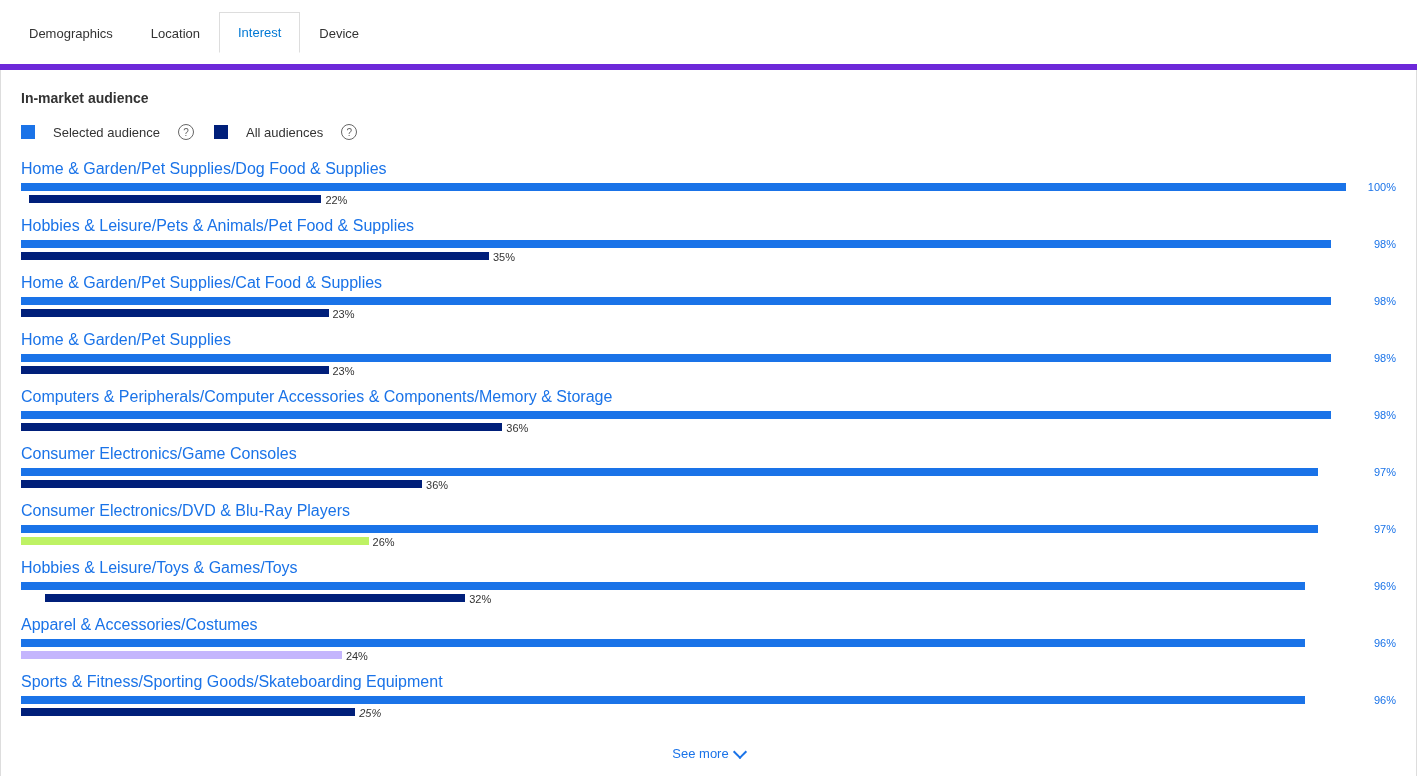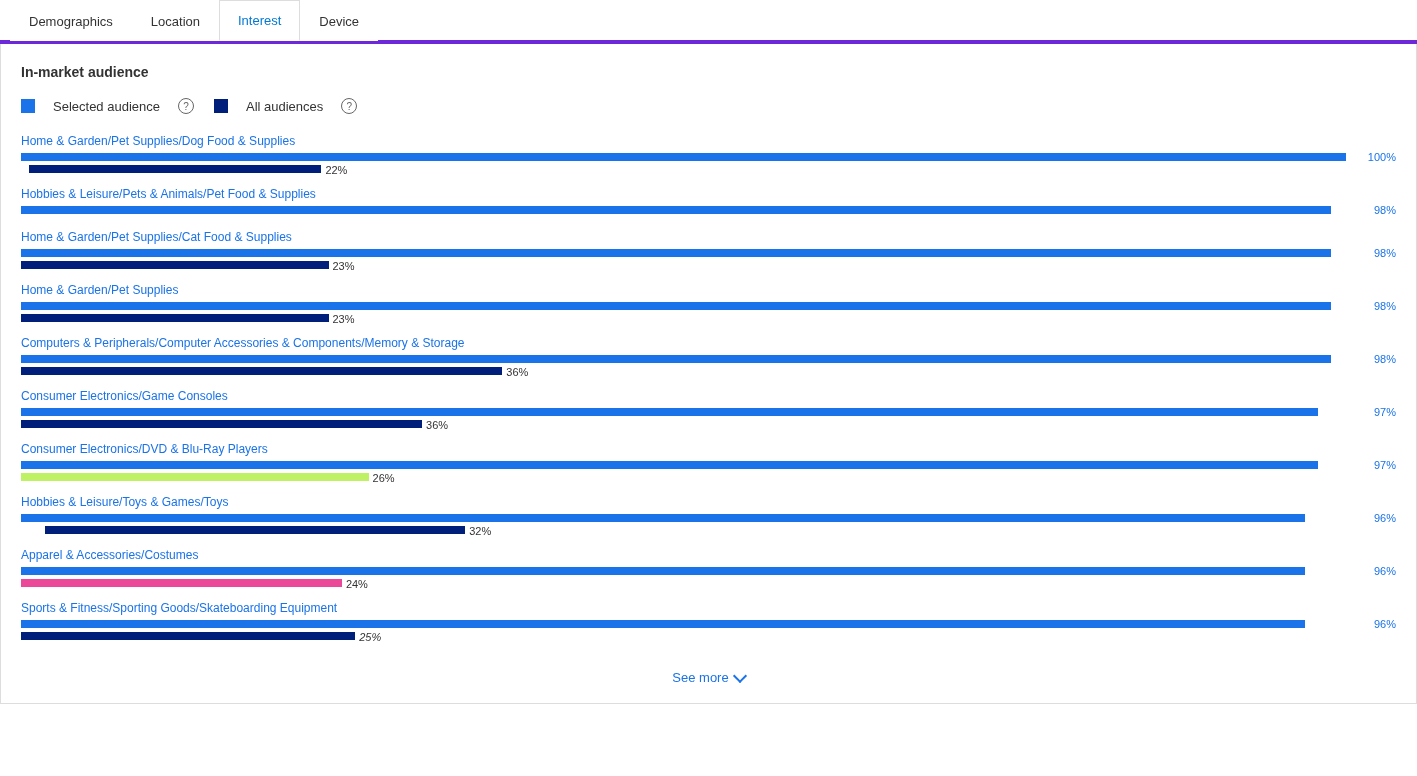--- a/index.html
+++ b/index.html
@@ -1,21 +1,21 @@
 <!DOCTYPE html>
 <html><head>
   <meta charset="utf-8">
   <style>
     * { margin: 0; padding: 0; box-sizing: border-box; }
     body { font-family: 'Segoe UI', Arial, sans-serif; font-size: 13px; background: #fff; color: #333; }
 
     .tabs {
       display: flex;
-      border-bottom: 4px solid #6d28d9;
-      padding: 0 10px;
+      border-bottom: 6px solid #6d28d9;
+      padding: 12px 10px;
     }
     .tab {
       padding: 12px 18px;
       cursor: pointer;
       font-size: 13px;
       color: #333;
       border: 1px solid transparent;
       border-bottom: none;
       margin-bottom: -1px;
       background: #fff;
@@ -75,21 +75,21 @@
       cursor: pointer;
     }
 
     .chart-rows { width: 100%; }
 
     .chart-row {
       margin-bottom: 14px;
     }
 
     .row-label {
-      font-size: 12px;
+      font-size: 16px;
       color: #1a73e8;
       margin-bottom: 3px;
     }
 
     .see-more {
       display: flex;
       align-items: center;
       justify-content: center;
       gap: 6px;
       color: #1a73e8;
@@ -154,20 +154,28 @@
     </div>
   </div>
         <div class="chart-row">
     <div class="row-label">Hobbies &amp; Leisure/Pets &amp; Animals/Pet Food &amp; Supplies</div>
     <div style="display:flex;align-items:center;width:100%;margin-bottom:2px;">
       <div style="flex:1;position:relative;height:8px;">
         <div style="width:98%;height:8px;background:#1a73e8;"></div>
       </div>
       <span style="font-size:11px;color:#1a73e8;min-width:38px;text-align:right;padding-left:6px;">98%</span>
     </div>
+    <div style="display:flex;align-items:center;width:100%;margin-bottom:2px;">
+      <div style="flex:1;position:relative;height:8px;">
+        <div style="width:35%;height:8px;background:#001f7a;position:relative;">
+          <span style="position:absolute;left:calc(100% + 4px);top:-1px;font-size:11px;color:#333;white-space:nowrap;">35%</span>
+        </div>
+      </div>
+      <span style="min-width:38px;"></span>
+    </div>
   </div>
         <div class="chart-row">
     <div class="row-label">Home &amp; Garden/Pet Supplies/Cat Food &amp; Supplies</div>
     <div style="display:flex;align-items:center;width:100%;margin-bottom:2px;">
       <div style="flex:1;position:relative;height:8px;">
         <div style="width:98%;height:8px;background:#1a73e8;"></div>
       </div>
       <span style="font-size:11px;color:#1a73e8;min-width:38px;text-align:right;padding-left:6px;">98%</span>
     </div>
     <div style="display:flex;align-items:center;width:100%;margin-bottom:2px;">
@@ -267,21 +275,21 @@
         <div class="chart-row">
     <div class="row-label">Apparel &amp; Accessories/Costumes</div>
     <div style="display:flex;align-items:center;width:100%;margin-bottom:2px;">
       <div style="flex:1;position:relative;height:8px;">
         <div style="width:96%;height:8px;background:#1a73e8;"></div>
       </div>
       <span style="font-size:11px;color:#1a73e8;min-width:38px;text-align:right;padding-left:6px;">96%</span>
     </div>
     <div style="display:flex;align-items:center;width:100%;margin-bottom:2px;">
       <div style="flex:1;position:relative;height:8px;">
-        <div style="width:24%;height:8px;background:#ec4899;position:relative;">
+        <div style="width:24%;height:8px;background:#c4b5fd;position:relative;">
           <span style="position:absolute;left:calc(100% + 4px);top:-1px;font-size:11px;color:#333;white-space:nowrap;">24%</span>
         </div>
       </div>
       <span style="min-width:38px;"></span>
     </div>
   </div>
         <div class="chart-row">
     <div class="row-label">Sports &amp; Fitness/Sporting Goods/Skateboarding Equipment</div>
     <div style="display:flex;align-items:center;width:100%;margin-bottom:2px;">
       <div style="flex:1;position:relative;height:8px;">

